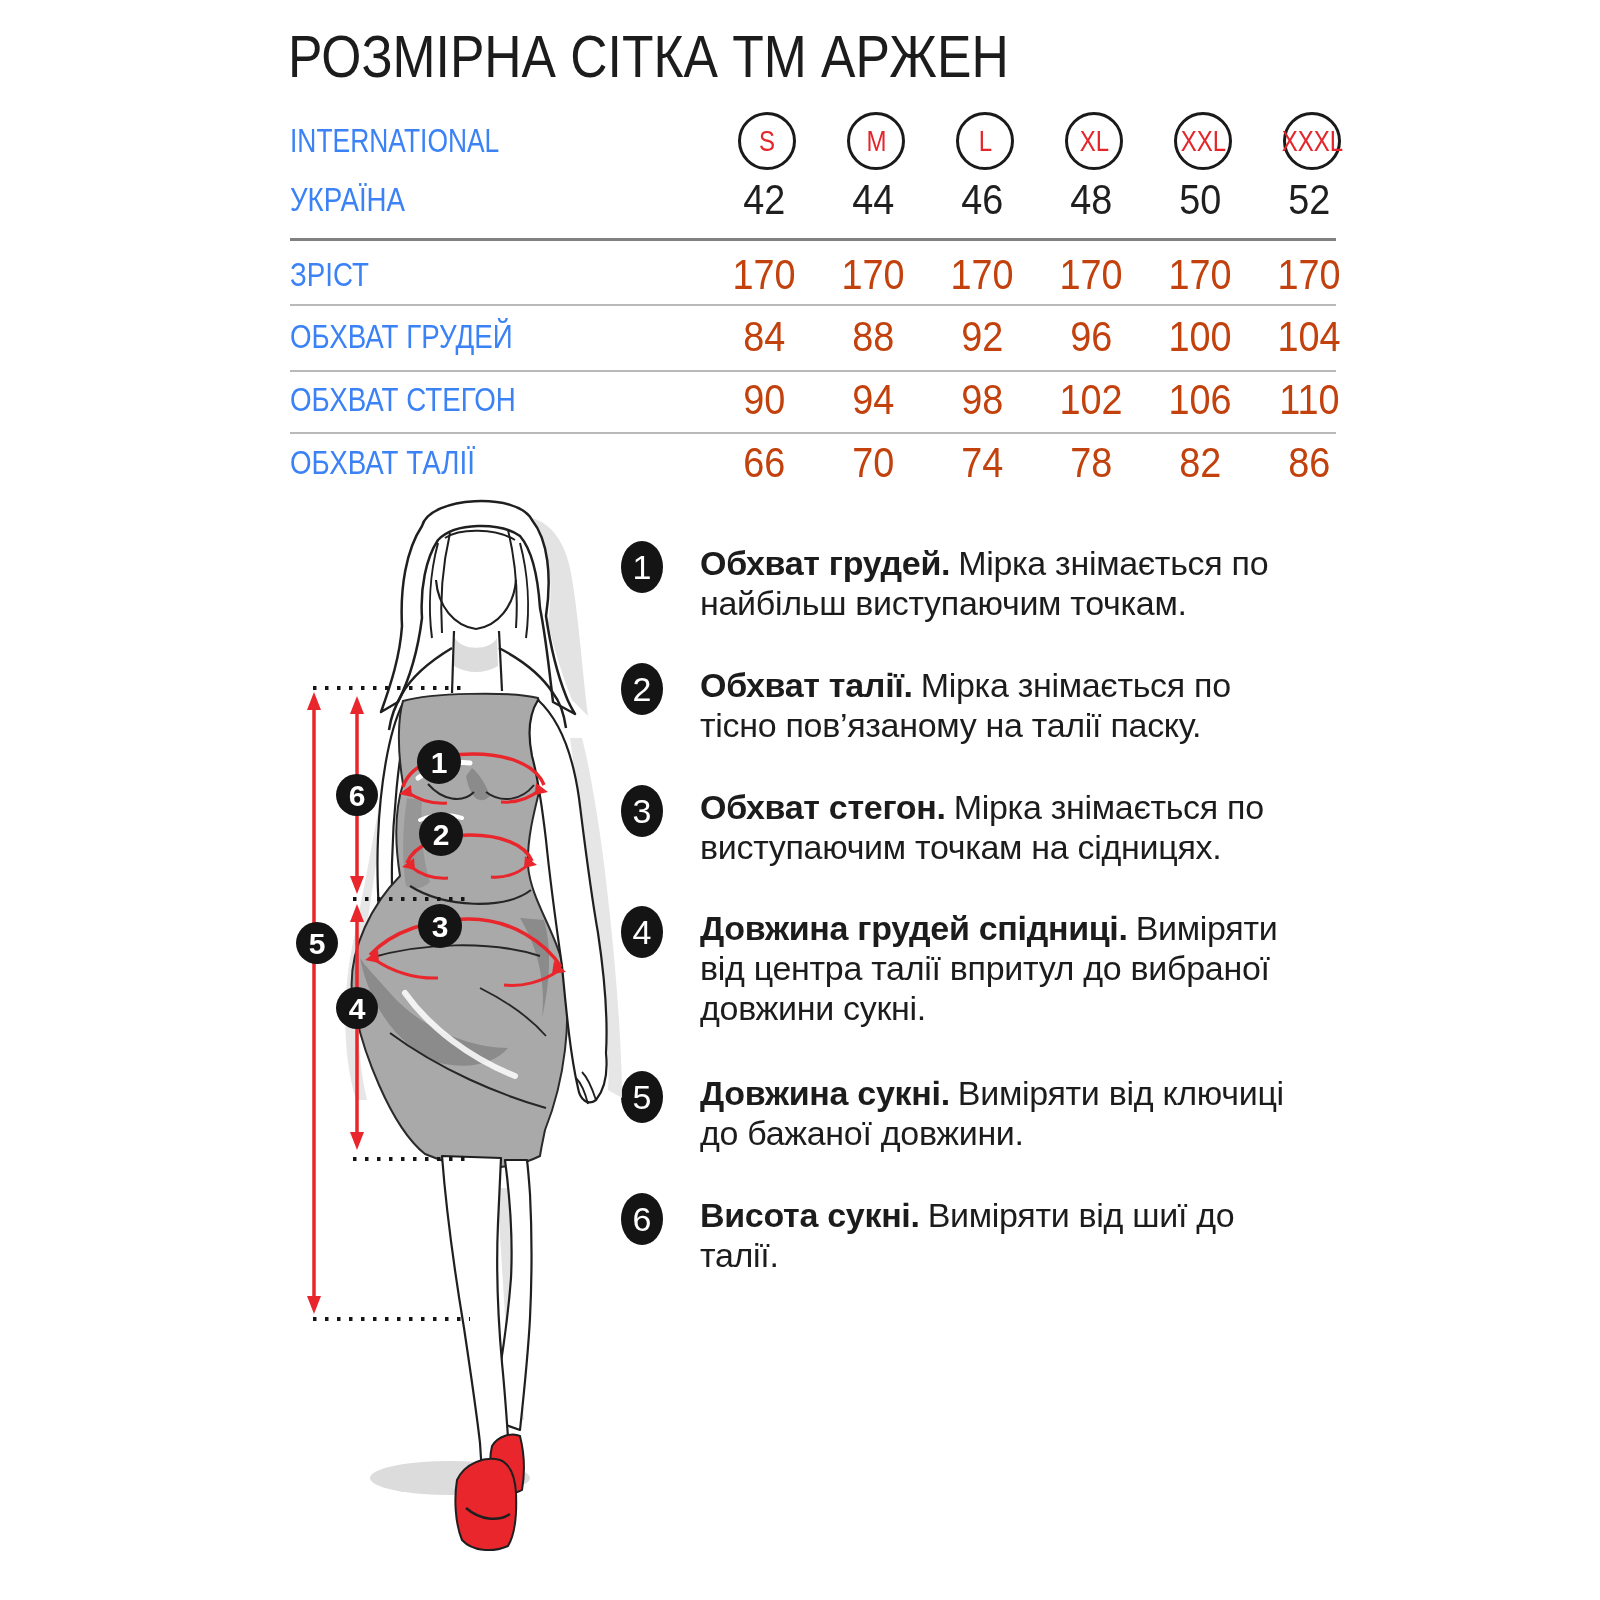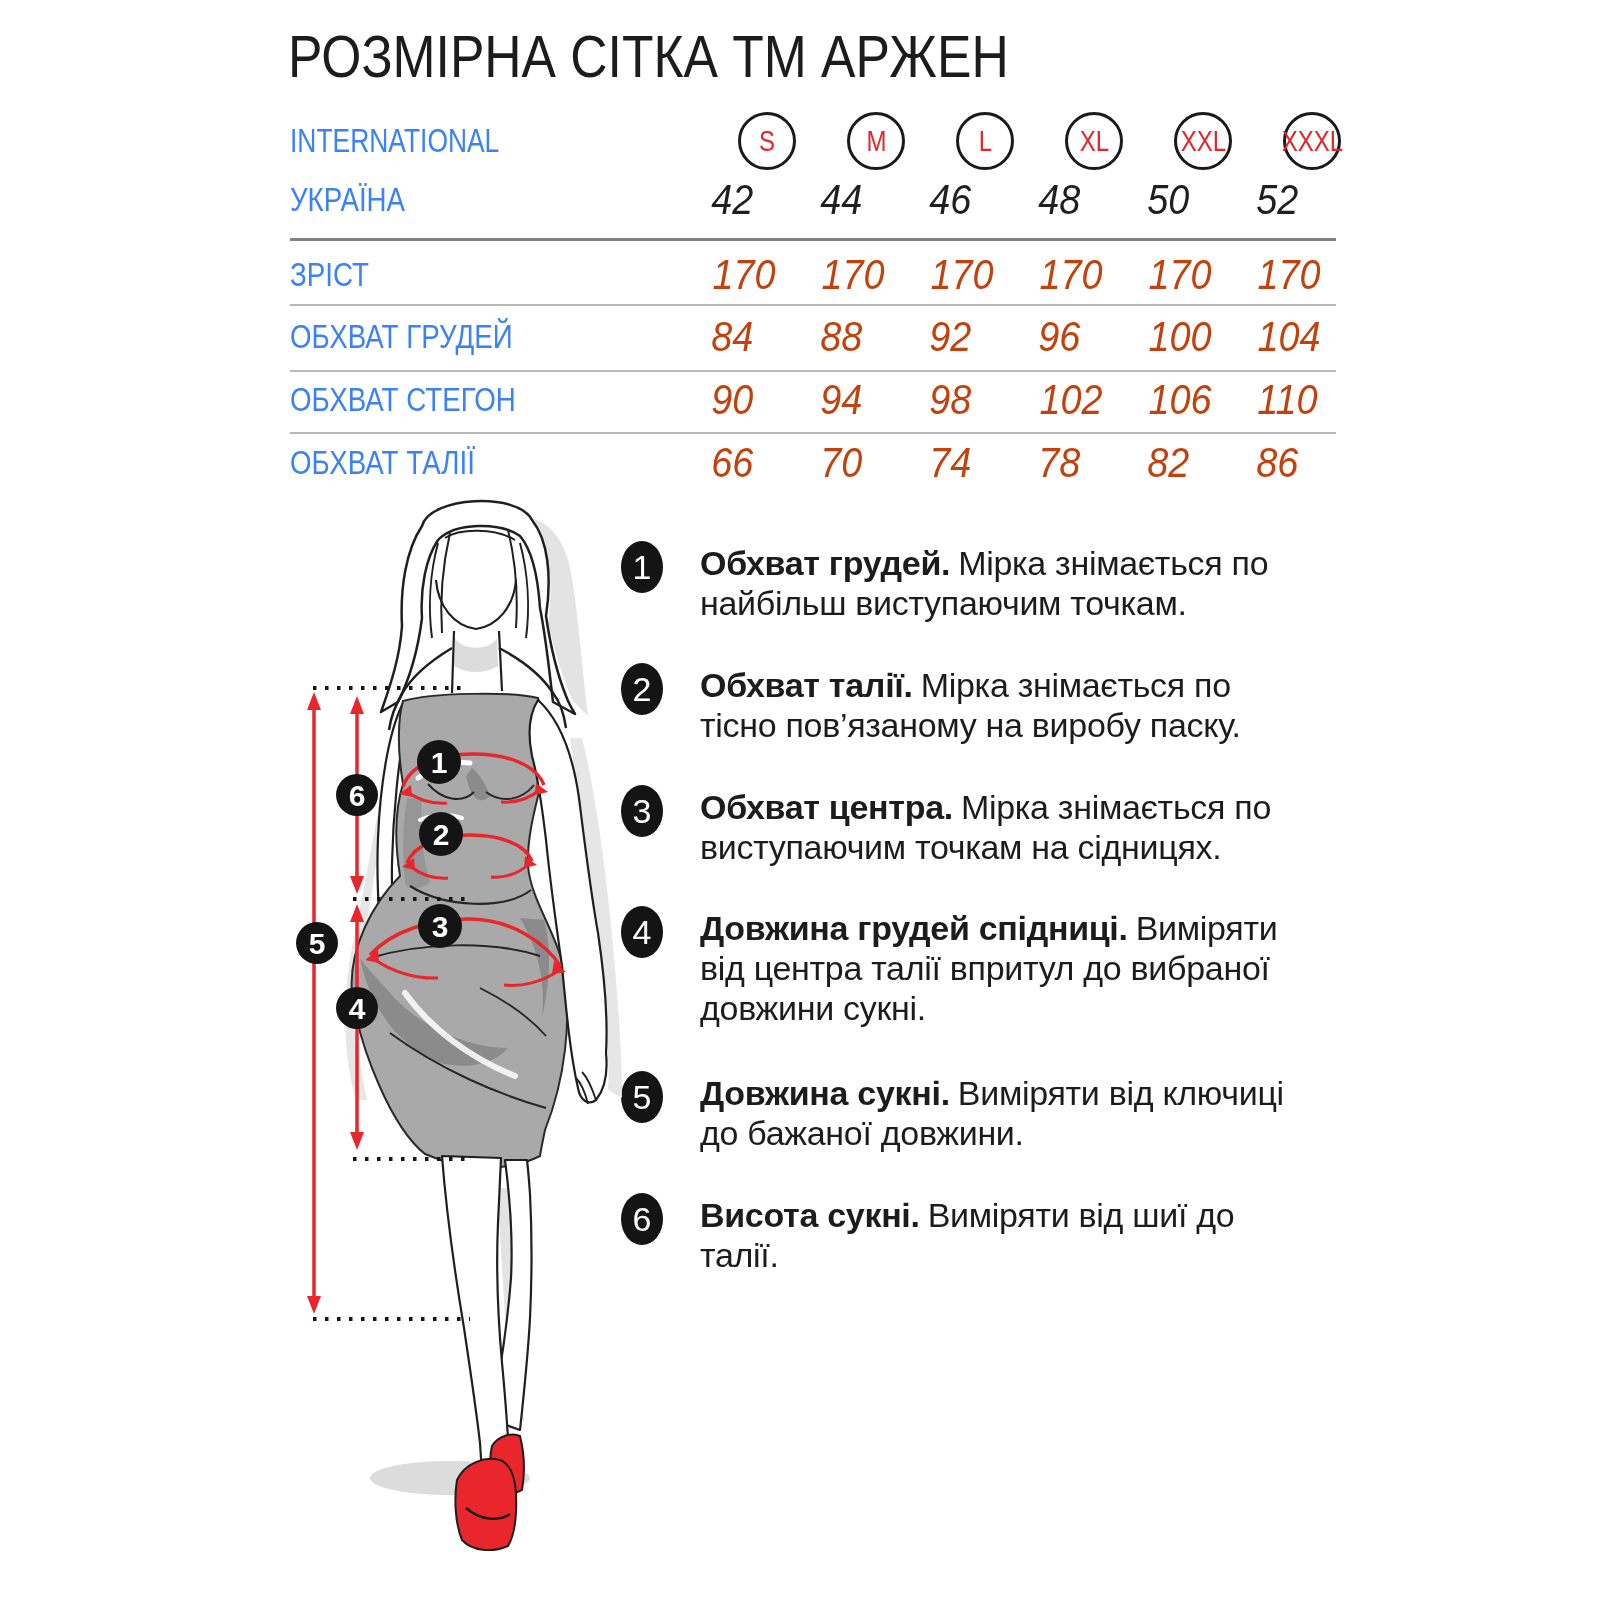--- a/index.html
+++ b/index.html
@@ -8,21 +8,21 @@
   .abs{position:absolute;}
   .cond{display:inline-block;transform:scaleX(0.84);transform-origin:0 50%;white-space:nowrap;}
   .condC{display:inline-block;transform:scaleX(0.9);transform-origin:50% 50%;white-space:nowrap;}
 
   
   .title{left:288px;top:22px;font-size:60px;font-weight:500;letter-spacing:0;}
   .title .cond{transform:scaleX(0.86);}
 
   
   .rowlabel{left:290px;width:420px;height:44px;line-height:44px;font-size:33px;color:#3b82f6;}
-  .cell{width:110px;height:48px;line-height:48px;text-align:left;font-size:42px;font-style:italic;}
+  .cell{width:110px;height:48px;line-height:48px;text-align:center;font-size:42px;}
   .cell.black{color:#1f1f1f;}
   .cell.gray{color:#c2410c;}
   .sizecircle{width:52px;height:52px;border:3px solid #1a1a1a;border-radius:50%;
       display:flex;align-items:center;justify-content:center;overflow:visible;}
   .sizecircle span{color:#e5252a;font-size:30px;transform:scaleX(0.8);white-space:nowrap;}
   .rule{left:290px;width:1046px;background:#b9b9b9;}
   .rule.dark{background:#818181;}
 
   
   .lmark{width:42px;height:52px;background:#141414;border-radius:50%;
@@ -129,28 +129,28 @@
       <span>1</span>
     </div>
   <div class="abs ltext" style="top:543px">
     <span class="term">Обхват грудей.</span><span>Мірка знімається по найбільш виступаючим точкам.</span>
   </div>
 
   <div class="abs lmark" style="left:621px;top:663px">
       <span>2</span>
     </div>
   <div class="abs ltext" style="top:665px">
-    <span class="term">Обхват талії.</span><span>Мірка знімається по тісно пов’язаному на виробу паску.</span>
+    <span class="term">Обхват талії.</span><span>Мірка знімається по тісно пов’язаному на талії паску.</span>
   </div>
 
   <div class="abs lmark" style="left:621px;top:785px">
       <span>3</span>
     </div>
   <div class="abs ltext" style="top:787px">
-    <span class="term">Обхват центра.</span><span>Мірка знімається по виступаючим точкам на сідницях.</span>
+    <span class="term">Обхват стегон.</span><span>Мірка знімається по виступаючим точкам на сідницях.</span>
   </div>
 
   <div class="abs lmark" style="left:621px;top:906px">
       <span>4</span>
     </div>
   <div class="abs ltext" style="top:908px">
     <span class="term">Довжина грудей спідниці.</span><span>Виміряти від центра талії впритул до вибраної довжини сукні.</span>
   </div>
 
   <div class="abs lmark" style="left:621px;top:1071px">

